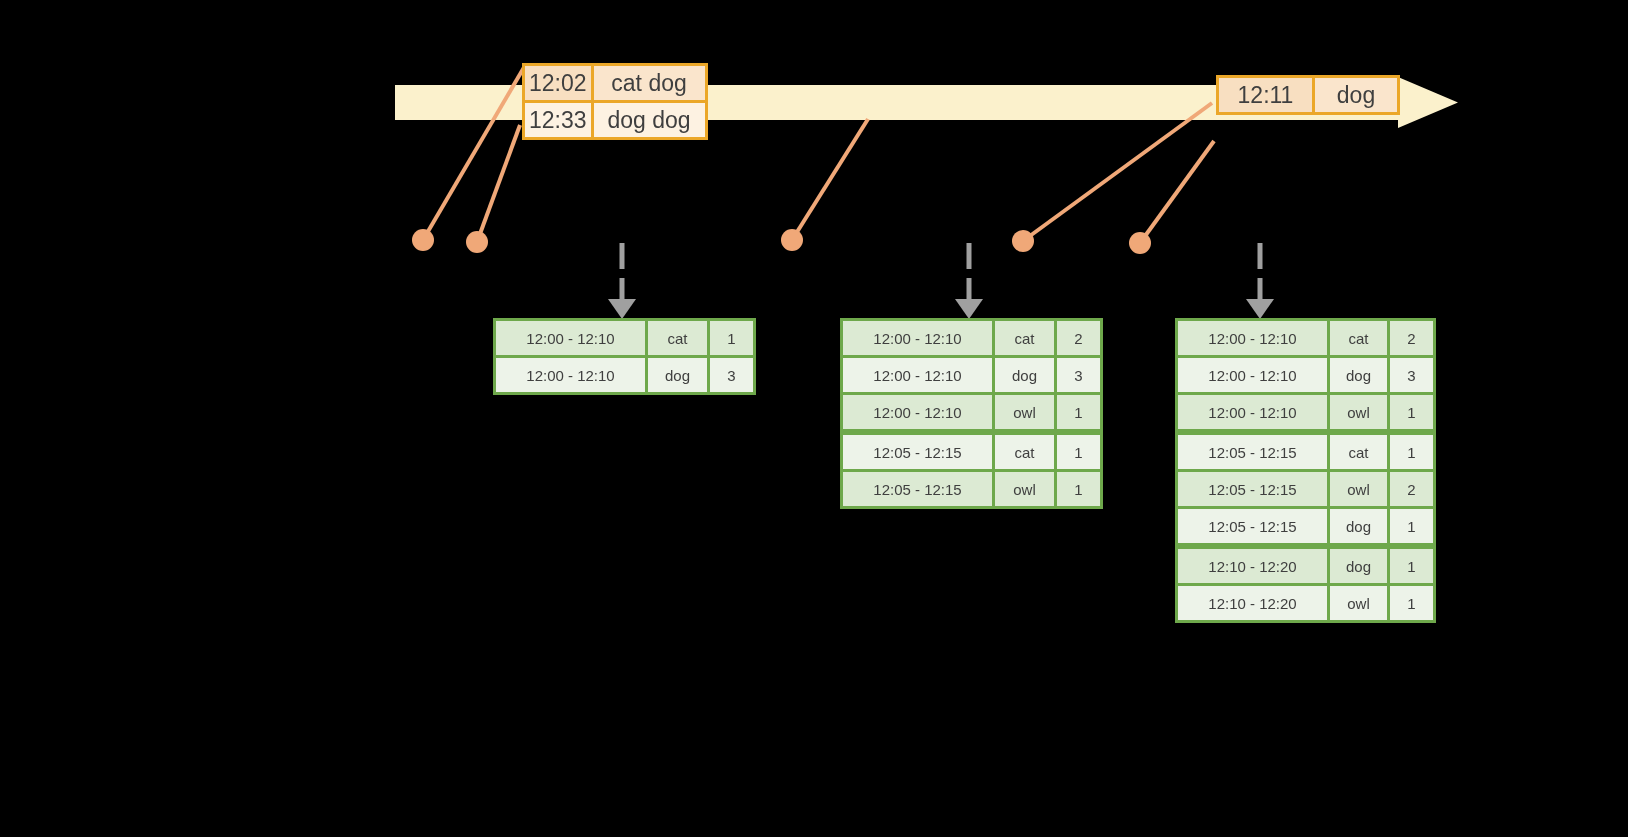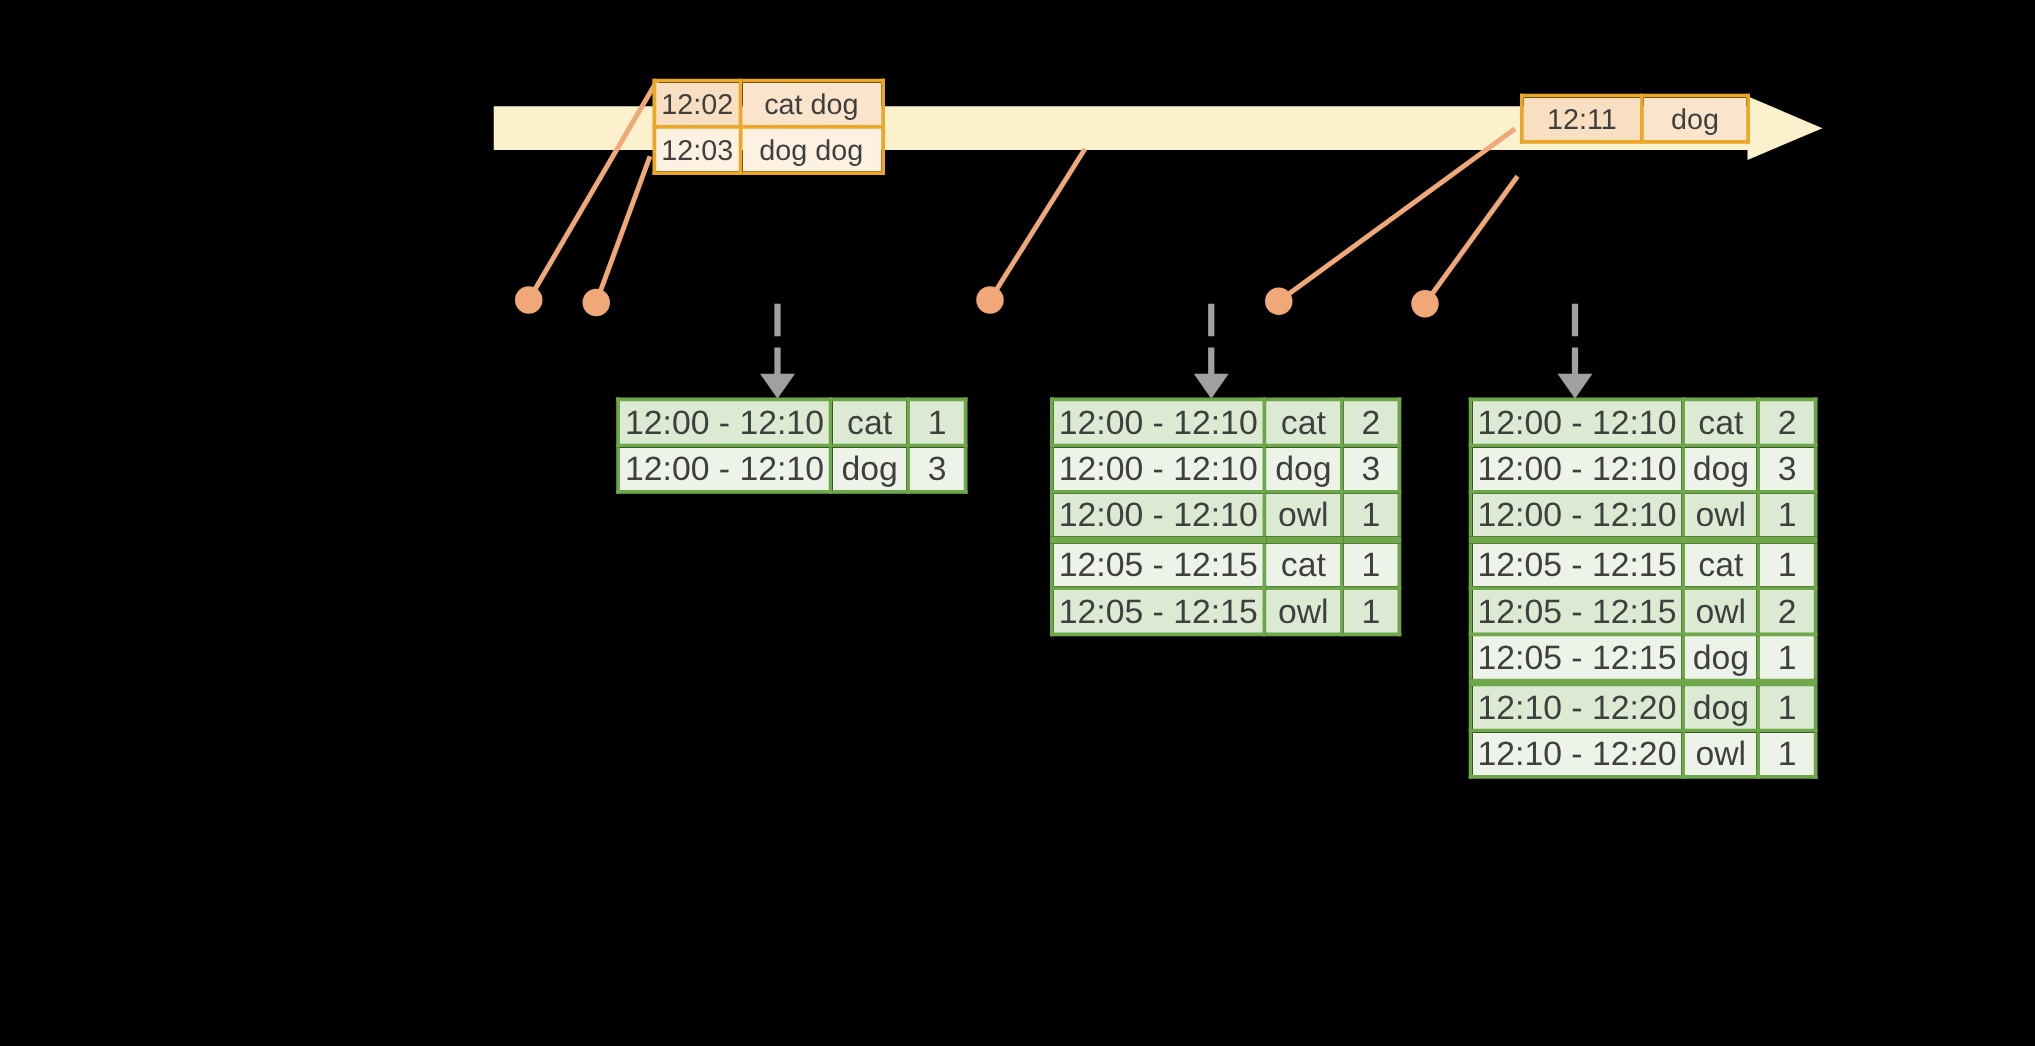--- a/index.html
+++ b/index.html
@@ -18,21 +18,21 @@
   .connector{stroke:var(--salmon);stroke-width:4;}
   .dot{fill:var(--salmon);}
   .dash{stroke:var(--gray);stroke-width:5;stroke-dasharray:26 9;}
   .dhead{fill:var(--gray);}
   table{position:absolute;border-collapse:collapse;table-layout:fixed;}
   td{text-align:center;vertical-align:middle;padding:0 4px;color:var(--text);overflow:hidden;white-space:nowrap;}
   .ev td{border:3px solid var(--amber);height:34px;font-size:23px;}
   .ev tr:nth-child(1) td.time{background:var(--peach-time);}
   .ev tr:nth-child(1) td.words{background:var(--peach-words);}
   .ev tr:nth-child(2) td{background:var(--cream-row);}
-  .res td{border:3px solid var(--green);height:34px;font-size:27px;}
+  .res td{border:3px solid var(--green);height:34px;font-size:15px;}
   .res tr:nth-child(odd) td{background:var(--green-dark);}
   .res tr:nth-child(even) td{background:var(--green-light);}
   .res tr.group-start td{border-top-width:6px;}
 </style>
 </head>
 <body>
 
 <div class="canvas">
 
   <svg class="overlay" width="1628" height="837" viewBox="0 0 1628 837">
@@ -69,21 +69,21 @@
     <colgroup>
         <col style="width:64px">
         <col style="width:114px">
       </colgroup>
     <tbody>
         <tr>
           <td class="time">12:02</td>
           <td class="words">cat dog</td>
         </tr>
         <tr>
-          <td class="time">12:03</td>
+          <td class="time">12:33</td>
           <td class="words">dog dog</td>
         </tr>
       </tbody>
   </table>
 
 
   <table class="ev" style="left:1216px;top:63px;margin-top:12px;">
     <colgroup>
         <col style="width:96px">
         <col style="width:85px">

